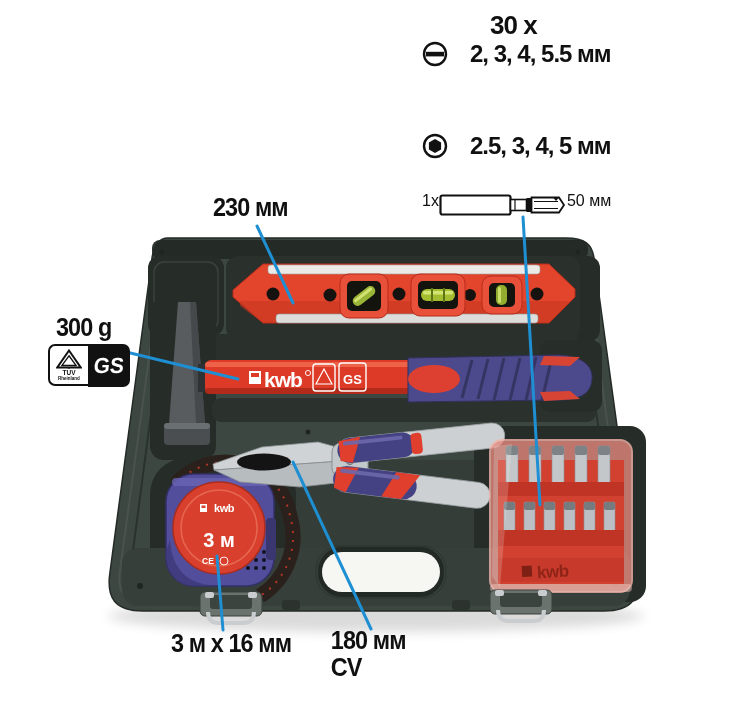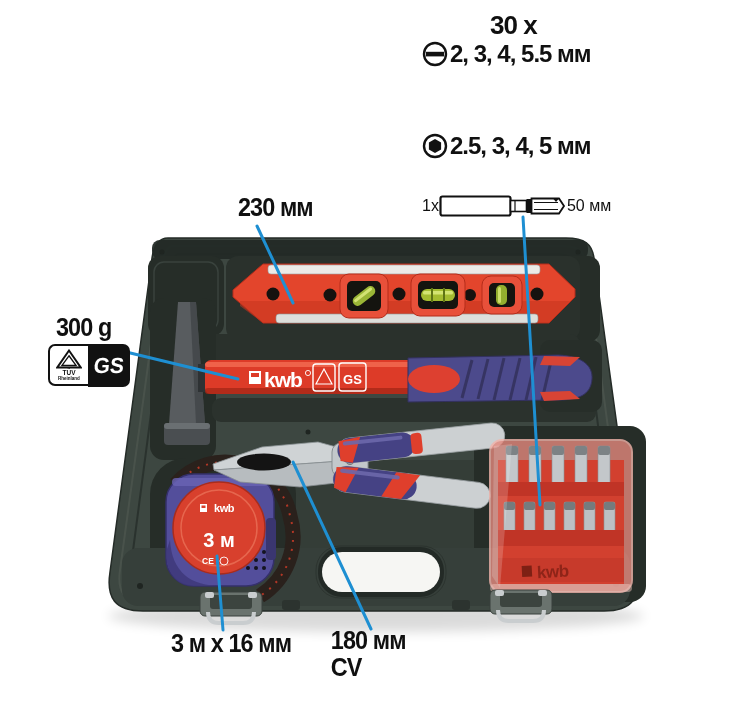--- a/index.html
+++ b/index.html
@@ -8,23 +8,23 @@
     font-family:"Liberation Sans",sans-serif;color:#101010;
   }
   .scene{position:absolute;left:0;top:0;z-index:1;}
   .lbl{
     position:absolute;z-index:3;font-weight:bold;font-size:26px;
     letter-spacing:-1px;color:#101010;white-space:nowrap;line-height:1.05;
   }
   .cond{display:inline-block;transform:scaleX(.9);transform-origin:0 50%;}
   .spec{position:absolute;left:420px;top:8px;width:336px;height:230px;z-index:3;}
   .spec-count{position:absolute;left:70px;top:2px;font-weight:bold;font-size:26px;letter-spacing:-1px;}
-  .spec-row{position:absolute;left:2px;display:flex;align-items:center;gap:2px;height:28px;}
+  .spec-row{position:absolute;left:2px;display:flex;align-items:center;gap:22px;height:28px;}
   .spec-row .txt{font-weight:bold;font-size:24px;letter-spacing:-1px;white-space:nowrap;}
-  .holder-row{position:absolute;left:2px;top:184px;display:flex;align-items:center;gap:0;height:28px;}
+  .holder-row{position:absolute;left:2px;top:184px;display:flex;gap:0;height:28px;}
   .magnet{position:absolute;left:211px;top:160px;width:46px;height:56px;}
   .magnet .magnet-label{
     position:absolute;left:50%;top:21px;transform:translateX(-50%) scaleX(.92);
     font-size:8px;font-weight:bold;color:#111;
     text-shadow:0 0 2px #fff,0 0 2px #fff,0 0 1px #fff;white-space:nowrap;
   }
   .cert{position:absolute;left:48px;top:344px;display:flex;z-index:3;}
   .cert .tuv{
     width:38px;height:38px;background:#fff;border:2.5px solid #111;border-right:none;
     border-radius:7px 0 0 7px;display:flex;flex-direction:column;align-items:center;justify-content:center;
@@ -363,21 +363,21 @@
         <polygon points="92.5,5.5 120,5.5 125,13 120,20.5 92.5,20.5 92.5,5.5" fill="#fff" stroke="#111" stroke-width="1.8"></polygon>
         <line x1="95" y1="9.5" x2="119" y2="9.5" stroke="#111" stroke-width="1"></line>
         <line x1="95" y1="16.5" x2="119" y2="16.5" stroke="#111" stroke-width="1"></line>
         <polygon points="114,5.5 120,5.5 117,9 " fill="#111"></polygon>
       </svg>
       <span class="txt">50 мм</span>
     </div>
 
   </div>
 
-  <div class="lbl" style="left:238px;top:194px">
+  <div class="lbl" style="left:213px;top:194px">
     <span class="cond">230 мм</span>
   </div>
 
   <div class="lbl" style="left:56px;top:314px">
     <span class="cond">300 g</span>
   </div>
 
   <div class="cert">
     <div class="tuv">
       <svg width="26" height="20" viewBox="0 0 40 30">

